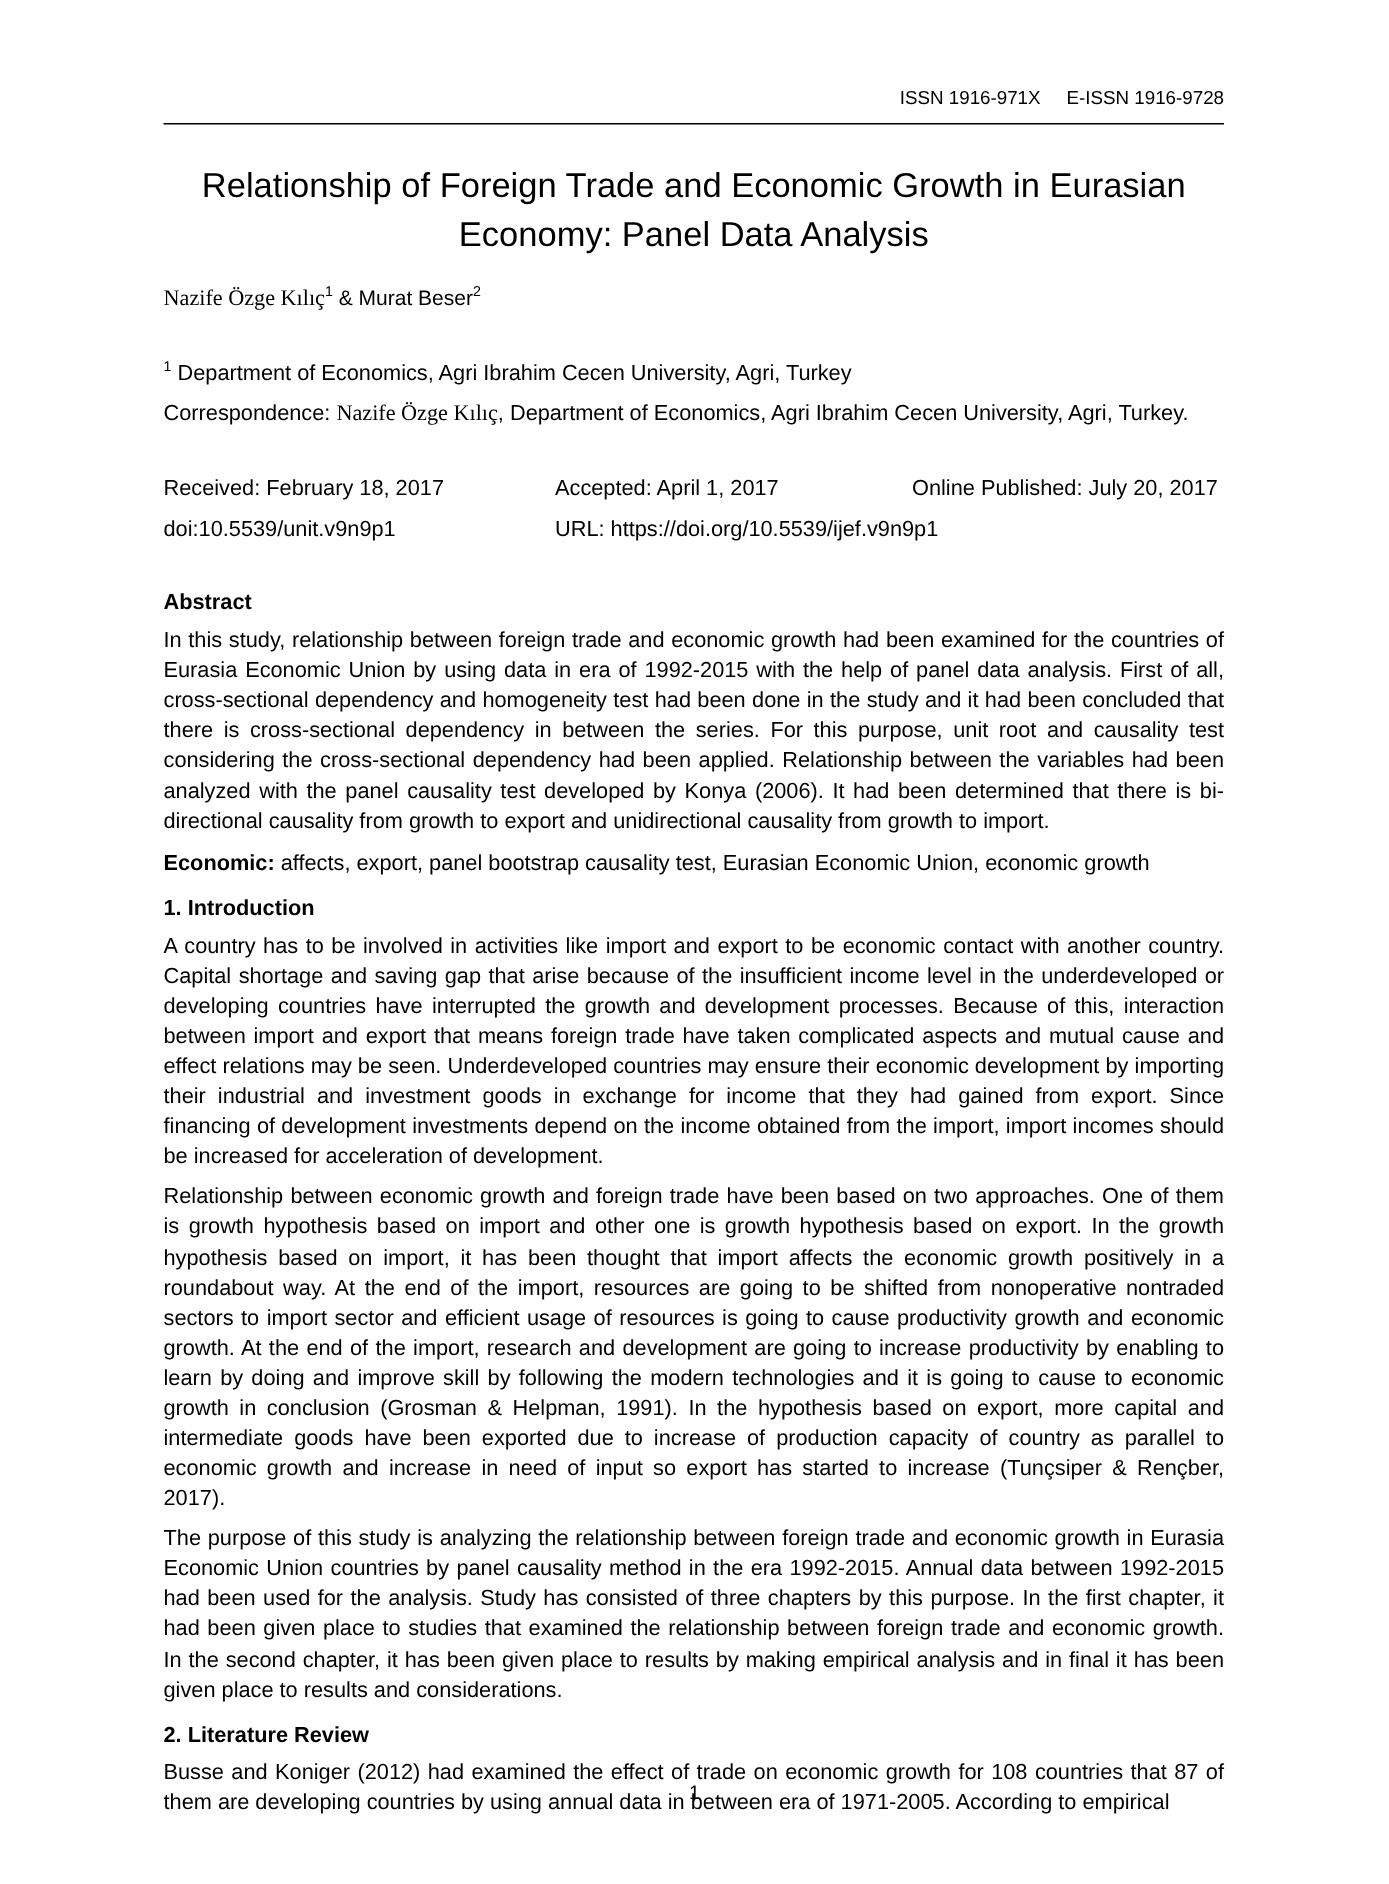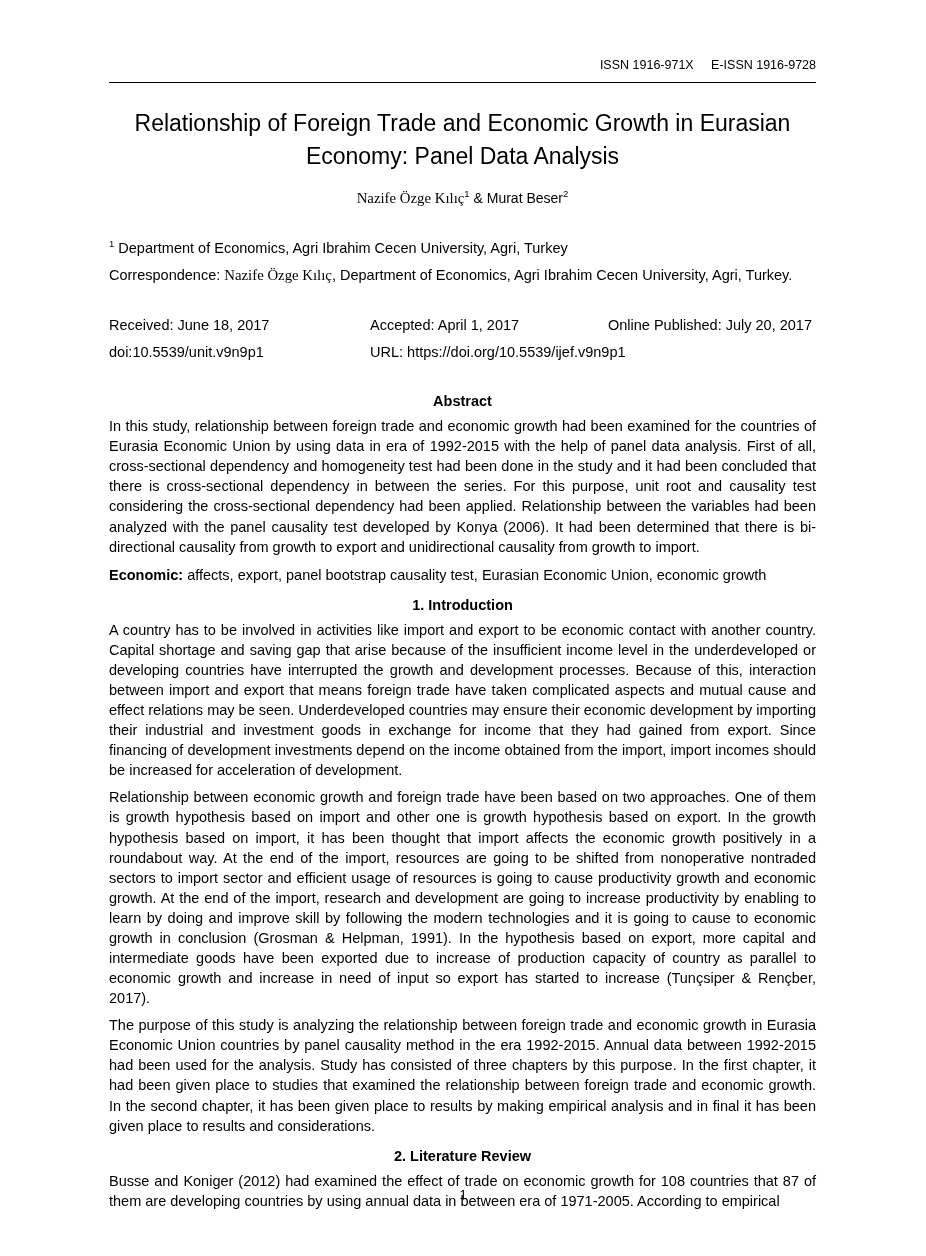--- a/index.html
+++ b/index.html
@@ -26,21 +26,20 @@
   }
   .paper-title {
     margin-top: 24px;
     text-align: center;
     font-size: 23px;
     font-weight: normal;
     line-height: 1.43;
   }
   .authors-line {
     margin-top: 17px;
-    text-align: center;
     font-size: 14px;
   }
   .serif {
     font-family: "Liberation Serif", serif;
     font-size: 14.8px;
   }
   sup {
     font-size: 9.5px;
     vertical-align: super;
     line-height: 0;
@@ -61,21 +60,20 @@
     font-size: 14.5px;
   }
   .dates-grid .span-2 {
     grid-column: 2 / 4;
     white-space: nowrap;
   }
   .section-heading {
     margin-top: 12px;
     font-size: 14.5px;
     font-weight: bold;
-    text-align: center;
   }
   .abstract-heading {
     margin-top: 33px;
   }
   p.body {
     margin-top: 7px;
     font-size: 14.5px;
     line-height: 1.385;
     text-align: justify;
   }
@@ -108,21 +106,21 @@
 
   <h1 class="paper-title">Relationship of Foreign Trade and Economic Growth in Eurasian Economy: Panel Data Analysis</h1>
 
   <div class="authors-line"><span class="serif">Nazife Özge Kılıç</span><sup>1</sup><span> &amp; </span><span>Murat Beser</span><sup>2</sup></div>
 
   <div class="affiliation"><sup>1</sup><span> Department of Economics, Agri Ibrahim Cecen University, Agri, Turkey</span></div>
 
   <div class="correspondence"><span>Correspondence: </span><span class="serif">Nazife Özge Kılıç</span><span>, Department of Economics, Agri Ibrahim Cecen University, Agri, Turkey.</span></div>
 
   <div class="dates-grid">
-    <div>Received: June 18, 2017</div>
+    <div>Received: February 18, 2017</div>
     <div>Accepted: April 1, 2017</div>
     <div>Online Published: July 20, 2017</div>
     <div>doi:10.5539/unit.v9n9p1</div>
     <div class="span-2">URL: https://doi.org/10.5539/ijef.v9n9p1</div>
   </div>
 
   <section>
     <h2 class="section-heading abstract-heading">Abstract</h2>
     <p class="body">In this study, relationship between foreign trade and economic growth had been examined for the countries of Eurasia Economic Union by using data in era of 1992-2015 with the help of panel data analysis. First of all, cross-sectional dependency and homogeneity test had been done in the study and it had been concluded that there is cross-sectional dependency in between the series. For this purpose, unit root and causality test considering the cross-sectional dependency had been applied. Relationship between the variables had been analyzed with the panel causality test developed by Konya (2006). It had been determined that there is bi-directional causality from growth to export and unidirectional causality from growth to import.</p>
     <p class="keywords"><b>Economic:</b><span> affects, export, panel bootstrap causality test, Eurasian Economic Union, economic growth</span></p>

